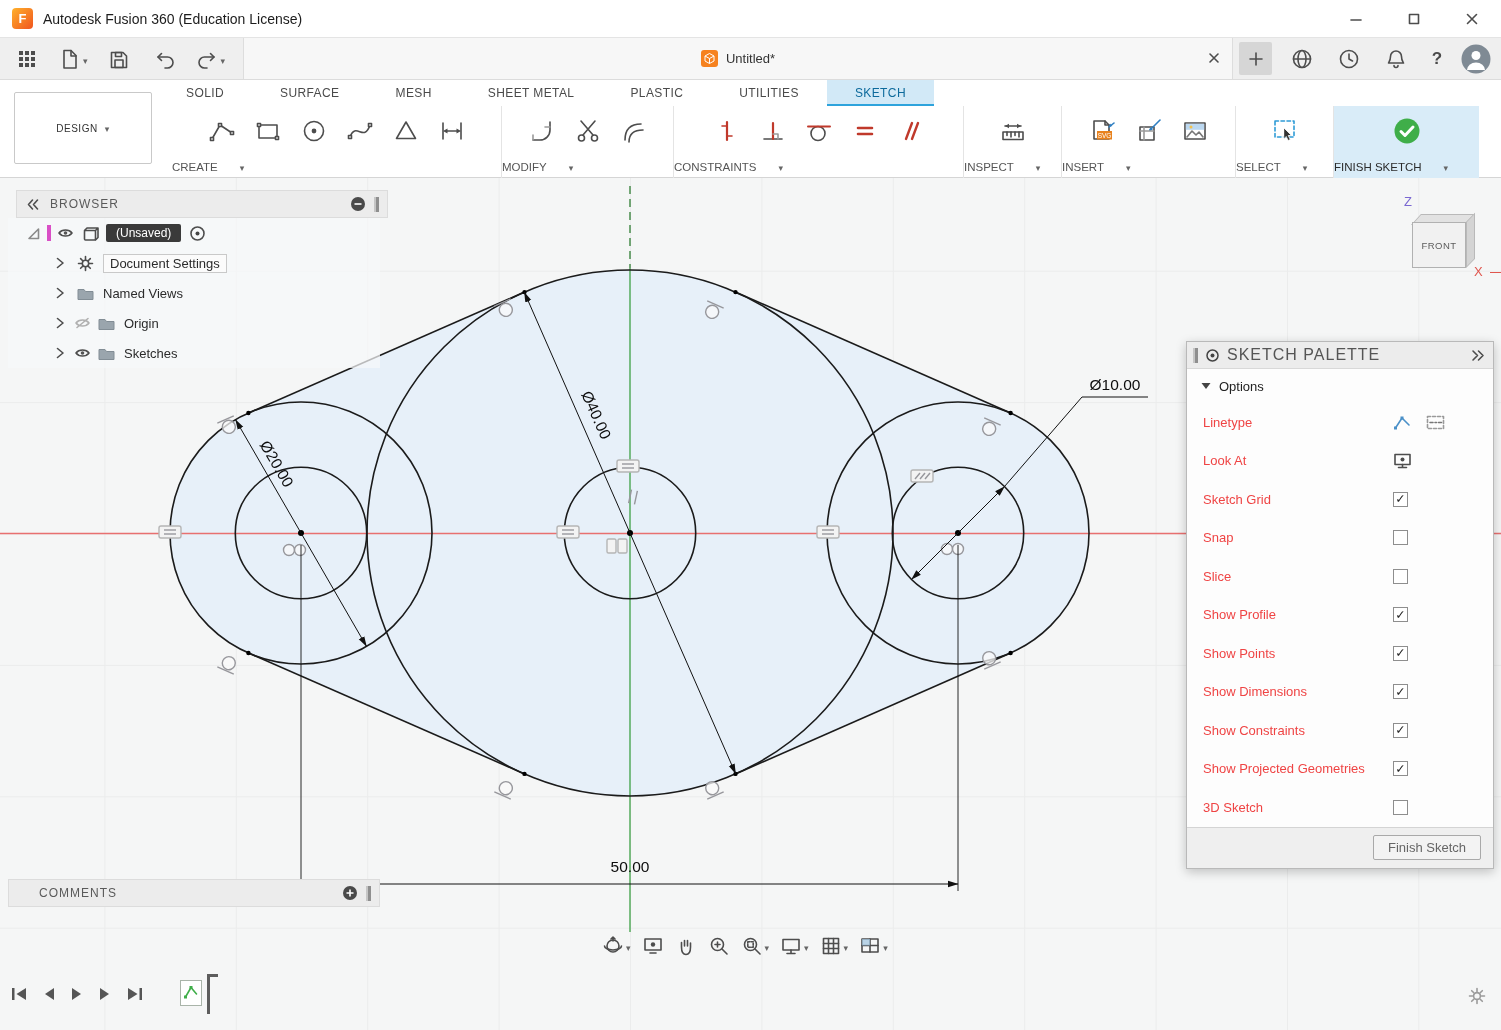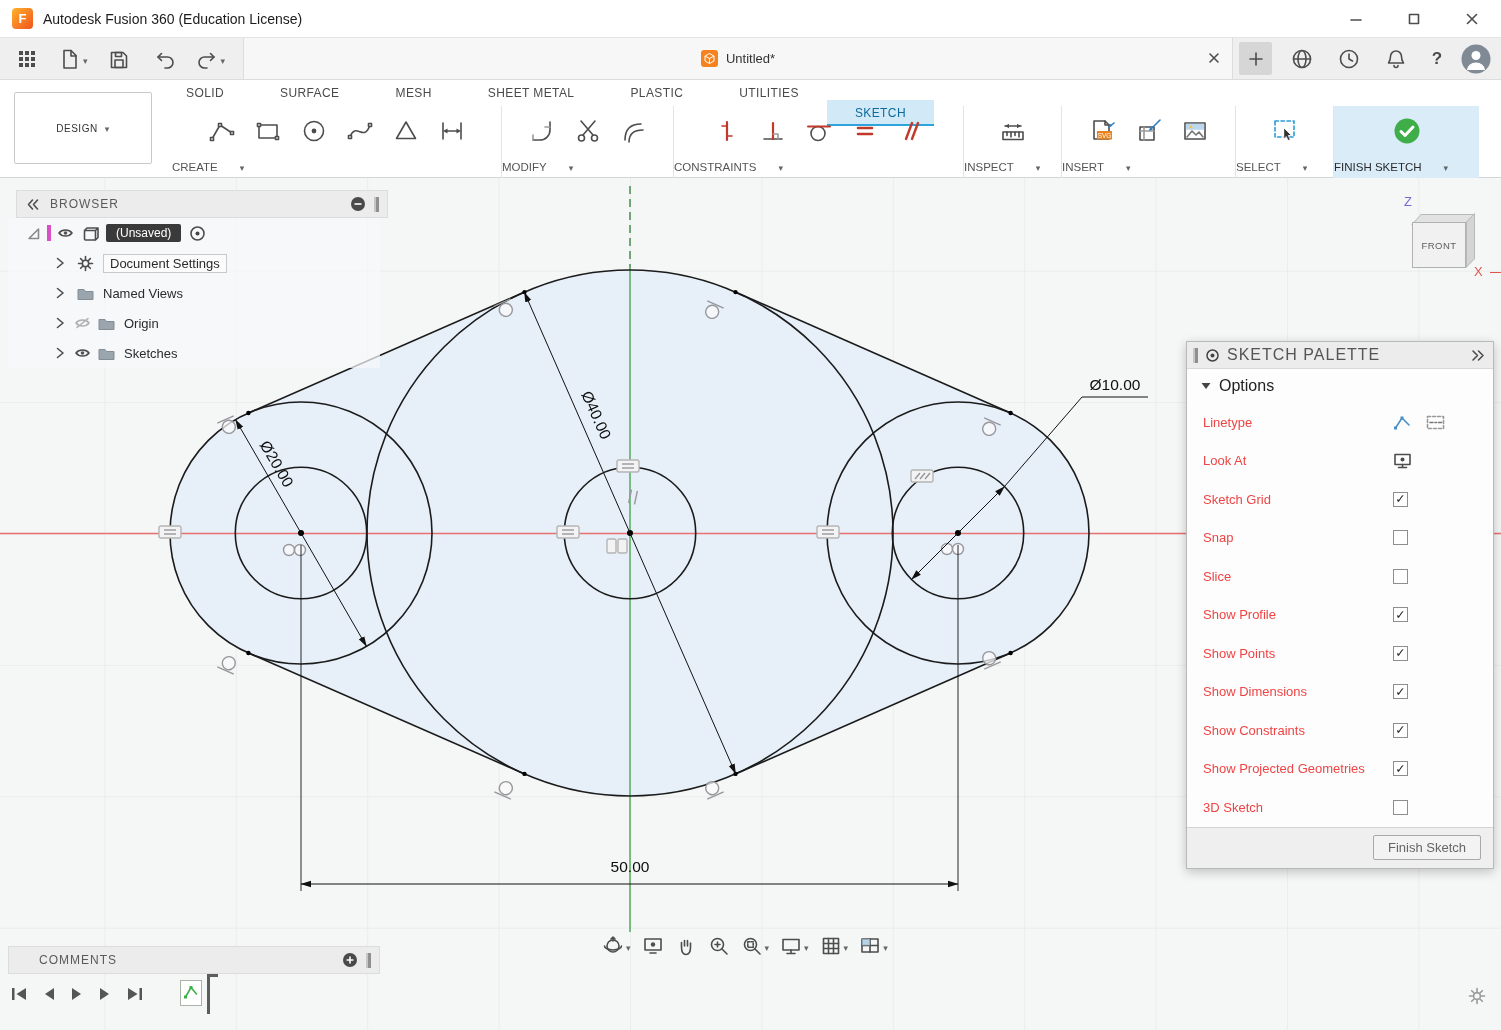--- a/index.html
+++ b/index.html
@@ -26,21 +26,21 @@
   .doc-close { position:absolute; right:12px; top:12px; }
   .ab-right { flex:1; display:flex; align-items:center; justify-content:flex-end; gap:13px; padding-right:10px; }
   .plusbox { width:33px; height:33px; background:#d6d6d6; border-radius:2px; display:flex; align-items:center; justify-content:center; }
   .qmark { font-size:17px; font-weight:bold; color:#4a4a4a; width:22px; text-align:center; }
 
   
   .ribbon { position:absolute; top:80px; left:0; width:1501px; height:98px; background:#fff; border-bottom:1px solid #d5d5d5; z-index:30; }
   .design-btn { position:absolute; left:14px; top:12px; width:138px; height:72px; background:#fff; border:1px solid #c9c9c9; border-radius:2px; display:flex; align-items:center; justify-content:center; gap:7px; font-size:10px; letter-spacing:.5px; color:#333; }
   .rtabs { position:absolute; left:158px; top:0; height:26px; display:flex; }
   .rtab { padding:0 28px; height:26px; line-height:26px; font-size:12px; letter-spacing:.4px; color:#4a4a4a; white-space:nowrap; }
-  .rtab.active { background:#d2e9f7; color:#0d6a9c; box-shadow:inset 0 -2px 0 #2ea3dc;margin-top:20px; }
+  .rtab.active { background:#d2e9f7; color:#0d6a9c; box-shadow:inset 0 -2px 0 #2ea3dc; }
   .rgroups { position:absolute; left:172px; top:26px; height:72px; display:flex; }
   .rgroup { height:100%; display:flex; flex-direction:column; border-right:1px solid #e4e4e4; }
   .rgroup.finish { background:#d9ecf8; border-right:none; }
   .gi { flex:1; display:flex; align-items:center; justify-content:center; gap:12px; padding:0 8px; }
   .gl { height:22px; display:flex; align-items:center; gap:22px; font-size:11.5px; color:#555; white-space:nowrap; }
   .tbtn { width:34px; height:34px; display:flex; align-items:center; justify-content:center; }
 
   
   .canvas-bg { position:absolute; top:178px; left:0; width:1501px; height:852px;
     background-color:#f5f6f6;
@@ -67,21 +67,21 @@
   .brow { height:30px; display:flex; align-items:center; background:rgba(247,248,249,0.72); }
   .chip { background:#3a3a3a; color:#fff; font-size:12px; padding:2px 10px; border-radius:2px; margin-left:6px; }
   .pinkbar { width:4px; height:16px; background:#d94fc6; margin:0 6px; }
   .blabel { font-size:13px; color:#2b2b2b; margin-left:8px; }
   .blabel.boxed { border:1px solid #c9c9c9; background:#fbfbfb; padding:1px 6px; }
 
   
   .palette { position:absolute; left:1186px; top:341px; width:308px; background:#fdfdfd; border:1px solid #b9b9b9; box-shadow:0 3px 10px rgba(0,0,0,.22); z-index:10; }
   .p-head { height:27px; background:#ececec; border-bottom:1px solid #d8d8d8; display:flex; align-items:center; padding:0 8px; }
   .p-title { font-size:16px; letter-spacing:1px; color:#555; margin-left:7px; }
-  .p-section { height:34px; display:flex; align-items:center; padding-left:14px; gap:8px; font-size:16px; color:#222; }
+  .p-section { height:34px; display:flex; align-items:center; padding-left:14px; gap:8px; font-size:13px; color:#222; }
   .p-row { height:38.5px; display:flex; align-items:center; padding:0 16px; font-size:13px; color:#ef4444; }
   .p-label { flex:1; }
   .p-ctrl { width:84px; display:flex; align-items:center; gap:14px; }
   .checkbox { width:15px; height:15px; border:1px solid #8e8e8e; background:#fff; display:flex; align-items:center; justify-content:center; font-size:12.5px; color:#222; }
   .checkbox.checked::before { content:"✓"; margin-top:-1px; }
   .p-footer { height:41px; border-top:1px solid #d4d4d4; background:#efefef; display:flex; align-items:center; justify-content:flex-end; padding-right:12px; }
   .finish-btn { border:1px solid #a9a9a9; background:#f3f3f3; padding:4px 14px; font-size:13px; color:#666; border-radius:2px; }
 
   
   .navbar { position:absolute; left:598px; top:932px; height:28px; display:flex; align-items:center; gap:3px; z-index:6; }
@@ -752,21 +752,21 @@
     <span class="p-ctrl">
         <span class="checkbox"></span>
       </span>
   </div>
 
   <div class="p-footer">
     <button class="finish-btn">Finish Sketch</button>
   </div>
 </div>
 
-<div class="panel-head" style="left:8px; top:946px; width:372px;justify-content:space-between;">
+<div class="panel-head" style="left:8px; top:879px; width:372px;justify-content:space-between;">
   <span class="ph-title" style="margin-left:22px">COMMENTS</span>
   <span class="ph-spacer"></span>
   <svg width="16" height="16">
       <circle cx="8" cy="8" r="7" fill="#4a4a4a"></circle>
       <path d="M4.5 8 h7 M8 4.5 v7" stroke="#fff" stroke-width="1.6"></path>
     </svg>
   <span class="grip" style="margin-left:10px"></span>
 </div>
 
 <div class="navbar">

